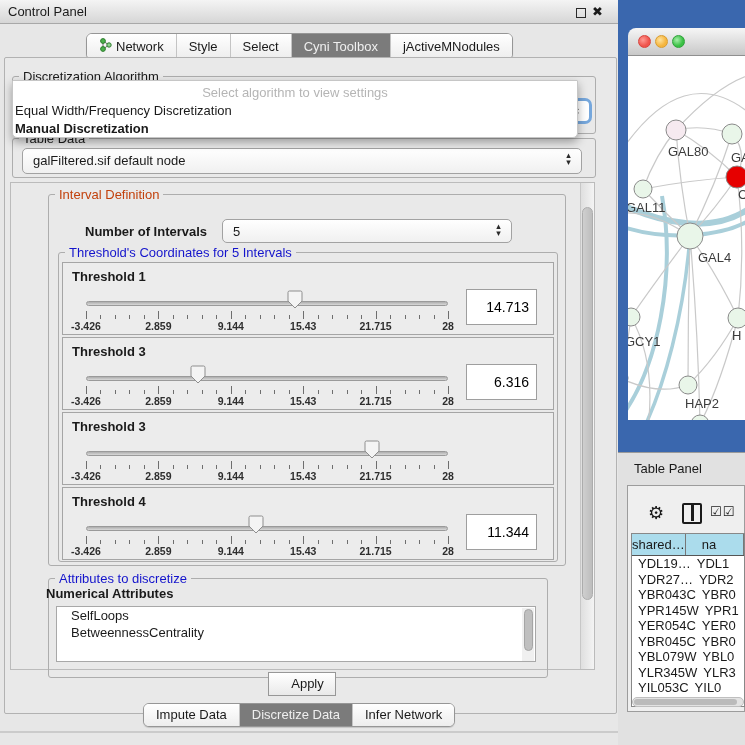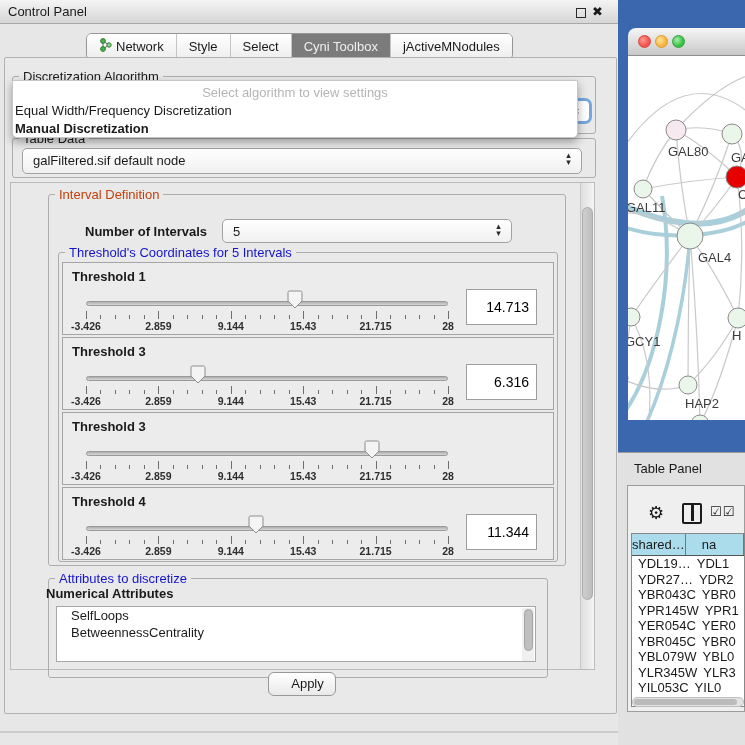--- a/index.html
+++ b/index.html
@@ -84,21 +84,21 @@
   #attr-group { left:48px; top:578px; width:500px; height:100px; }
   #attr-subtitle { left:46px; top:586px; font-weight:bold; }
   #attr-list { left:56px; top:606px; width:480px; height:56px; background:#FFFFFF;
     border:1px solid #A8A8A8; overflow:hidden; }
   .attr-item { height:17px; line-height:17px; padding-left:14px; }
   #attr-scroll { position:absolute; right:1px; top:1px; width:12px; height:54px; background:#F0F0F0; }
   #attr-thumb { position:absolute; left:1.5px; top:1px; width:9px; height:42px;
     background:#BFBFBF; border:1px solid #A5A5A5; border-radius:5px; }
 
   #apply-btn { left:268px; top:672px; width:68px; height:24px;
-    background:linear-gradient(#FFFFFF,#E9E9E9); border:1px solid #979797; border-radius:6px;
+    background:linear-gradient(#FFFFFF,#E9E9E9); border:1px solid #979797; border-radius:0;
     text-align:center; line-height:22px;padding-left:11px; }
   #cp-bottom-line { left:0; top:731px; width:618px; height:2px; background:#CBCBCB; }
 
   
   #net-frame { left:618px; top:0; width:127px; height:452px; background:#3A67AE; }
   #net-window { left:628px; top:28px; width:117px; height:392px; }
   #net-titlebar { left:0; top:0; width:117px; height:28px; border-radius:8px 0 0 0;
     background:linear-gradient(#F6F6F6,#C8C8C8); border-bottom:1px solid #8F8F8F; position:absolute; }
   .light { position:absolute; top:7px; width:13px; height:13px; border-radius:50%; }
   #light-red { left:10px; background:radial-gradient(circle at 4px 4px,#FF9A93,#F0544C 60%); border:1px solid #D8433C; }
@@ -407,20 +407,31 @@
   <div id="attr-list" class="abs">
     <div class="attr-item">SelfLoops</div>
       <div class="attr-item">BetweennessCentrality</div>
       <div id="attr-scroll">
       <div id="attr-thumb"></div>
     </div>
   </div>
 
   <div id="apply-btn" class="abs">Apply</div>
 
+  <div id="bottom-tabs" class="tabstrip abs">
+    <div class="tab">
+        <span>Impute Data</span>
+      </div>
+    <div class="tab sel">
+        <span>Discretize Data</span>
+      </div>
+    <div class="tab">
+        <span>Infer Network</span>
+      </div>
+  </div>
   <div id="cp-bottom-line" class="abs"></div>
 </div>
 
 <div id="net-frame" class="abs"></div>
 <div id="net-window" class="abs">
   <div id="net-titlebar">
     <div id="light-red" class="light"></div>
     <div id="light-yellow" class="light"></div>
     <div id="light-green" class="light"></div>
   </div>

